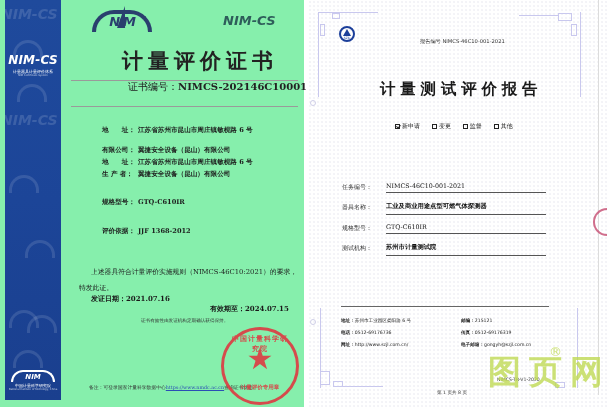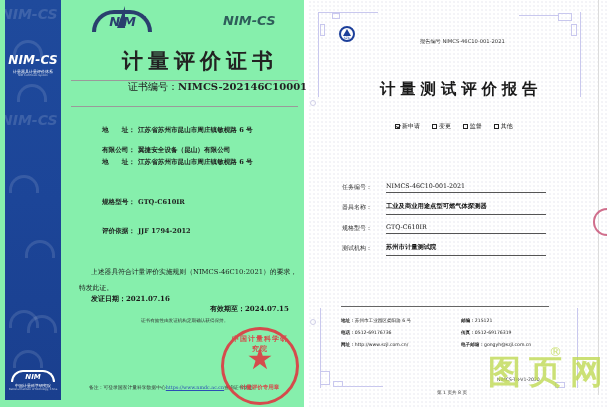--- a/index.html
+++ b/index.html
@@ -120,22 +120,23 @@
   <div class="cert-title">计量评价证书</div>
   <div class="rule" style="top:80px;"></div>
   <div class="cert-no">
     <span class="lbl">证书编号：</span><span>NIMCS-202146C10001</span>
   </div>
   <div class="rule" style="top:106px;"></div>
 
   <div class="field" style="top:126px;"><span class="lbl">地　　址：</span><span class="val">江苏省苏州市昆山市周庄镇敏枧路 6 号</span></div>
   <div class="field" style="top:146px;"><span class="lbl">有限公司：</span><span class="val">翼捷安全设备（昆山）有限公司</span></div>
   <div class="field" style="top:158px;"><span class="lbl">地　　址：</span><span class="val">江苏省苏州市昆山市周庄镇敏枧路 6 号</span></div>
+  <div class="field" style="top:170px;"><span class="lbl">生 产 者：</span><span class="val">翼捷安全设备（昆山）有限公司</span></div>
   <div class="field" style="top:198px;"><span class="lbl">规格型号：</span><span class="val">GTQ-C610IR</span></div>
-  <div class="field" style="top:227px;"><span class="lbl">评价依据：</span><span class="val">JJF 1794-2012</span></div>
+  <div class="field" style="top:227px;"><span class="lbl">评价依据：</span><span class="val">JJF 1368-2012</span></div>
 
   <div class="statement">上述器具符合计量评价实施规则（NIMCS-46C10:2021）的要求，特发此证。</div>
 
   <div class="date-issue"><span>发证日期：</span><span>2021.07.16</span></div>
   <div class="date-valid"><span>有效期至：</span><span>2024.07.15</span></div>
   <div class="validity-note">证书有效性由发证机构定期确认获得保持。</div>
 
   <div class="remark">
     <span>备注：</span><span>可登录国家计量科学数据中心</span><span class="link">https://www.nmdc.ac.cn</span><span>查询证书状态。</span>
   </div>

